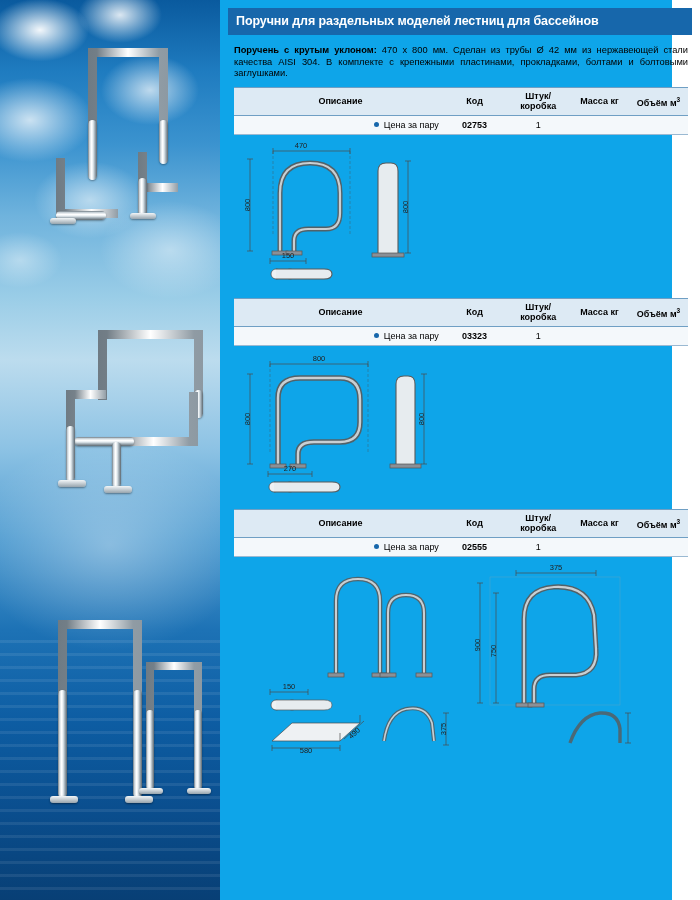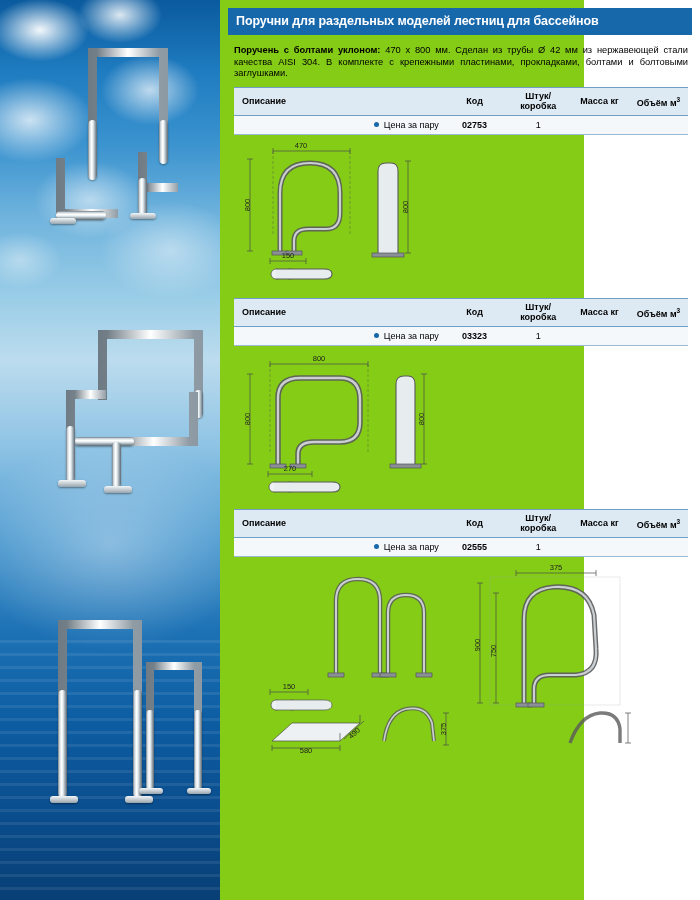--- a/index.html
+++ b/index.html
@@ -5,22 +5,22 @@
   * { box-sizing: border-box; }
   html, body {
     margin: 0; padding: 0;
     width: 700px; height: 900px;
     font-family: "Liberation Sans", sans-serif;
     background: #ffffff;
     overflow: hidden;
   }
   #page {
     position: relative;
-    width: 584px; height: 900px;
-    background: #84cc16;
+    width: 672px; height: 900px;
+    background: #0ea5e9;
   }
 
   
   #photo-col {
     position: absolute;
     left: 0; top: 0;
     width: 220px; height: 900px;
     background: linear-gradient(180deg,
        #0a5a9e 0%, #1f7cc0 8%, #3b93cf 16%, #6fb3dd 24%,
        #9acde7 33%, #bcdcee 40%, #8cc2e4 50%, #4e9bd0 60%,
@@ -119,21 +119,21 @@
     border-top: 1px solid #6f9fc4;
     border-bottom: 1px solid #6f9fc4;
     font-weight: bold;
     font-size: 9px;
     color: #000;
     padding: 3px 4px;
     line-height: 10.5px;
     text-align: center;
     vertical-align: middle;
   }
-  table.spec thead th.left { text-align: left; padding-left: 8px; }
+  table.spec thead th.left { text-align: center; padding-left: 8px; }
   table.spec tbody td {
     border-bottom: 1px solid #9ab9d2;
     padding: 4px 4px;
     text-align: center;
     font-size: 9px;
     background: #f4f8fb;
     height: 17px;
   }
   table.spec tbody td.left {
     text-align: right; padding-left: 8px;
@@ -202,21 +202,21 @@
       <div class="base" style="left:137px; top:168px; width:24px; height:6px;"></div>
     </div>
   </div>
 
   <div id="content">
 
     <div id="title-bar">Поручни для раздельных моделей лестниц для бассейнов</div>
 
     <div class="section">
       <p class="desc">
-        <b>Поручень с болтами уклоном:</b><span> 470 x 800 мм. Сделан из трубы Ø 42 мм из нержавеющей стали качества AISI 304. В комплекте с крепежными пластинами, прокладками, болтами и болтовыми заглушками.</span>
+        <b>Поручень с крутым уклоном:</b><span> 470 x 800 мм. Сделан из трубы Ø 42 мм из нержавеющей стали качества AISI 304. В комплекте с крепежными пластинами, прокладками, болтами и болтовыми заглушками.</span>
       </p>
 
       <table class="spec">
         <thead>
           <tr>
             <th class="left" style="width:46%;">Описание</th>
             <th style="width:14%;">Код</th>
             <th style="width:14%;">Штук/ коробка</th>
             <th style="width:13%;">Масса кг</th>
             <th style="width:13%;"><span>Объём м</span><span class="sup">3</span></th>

